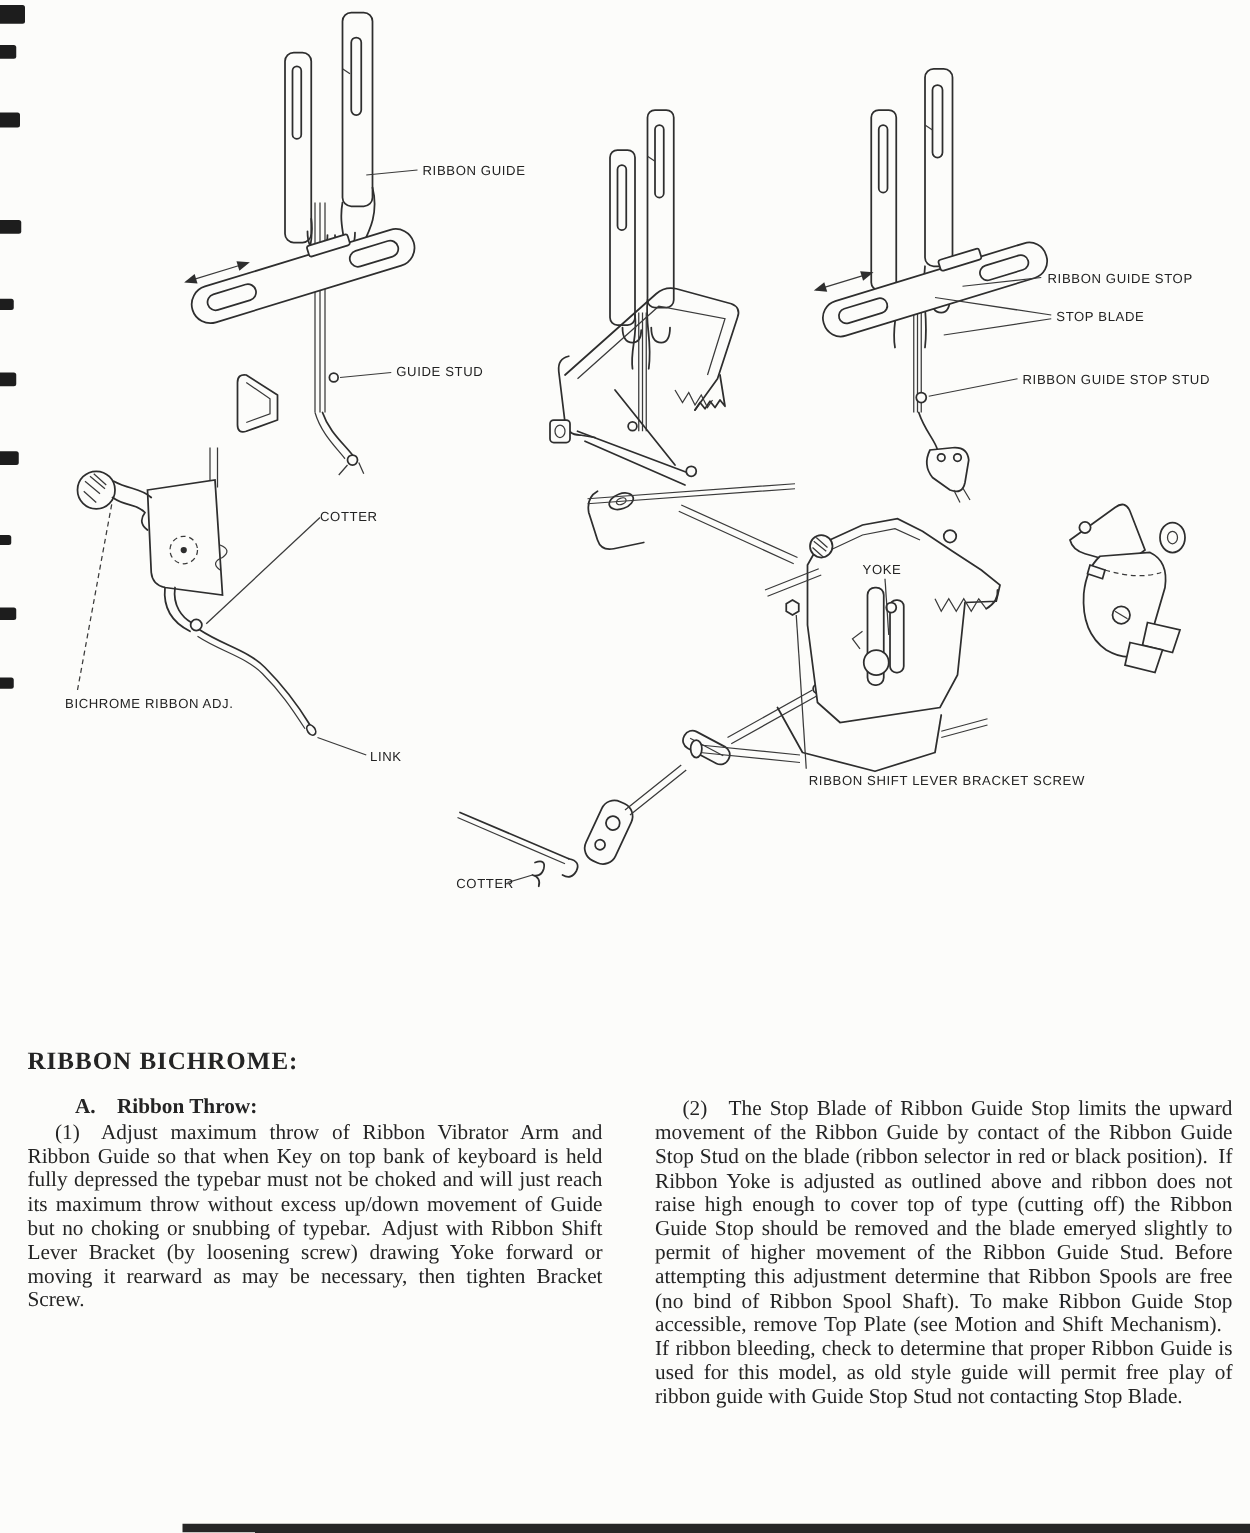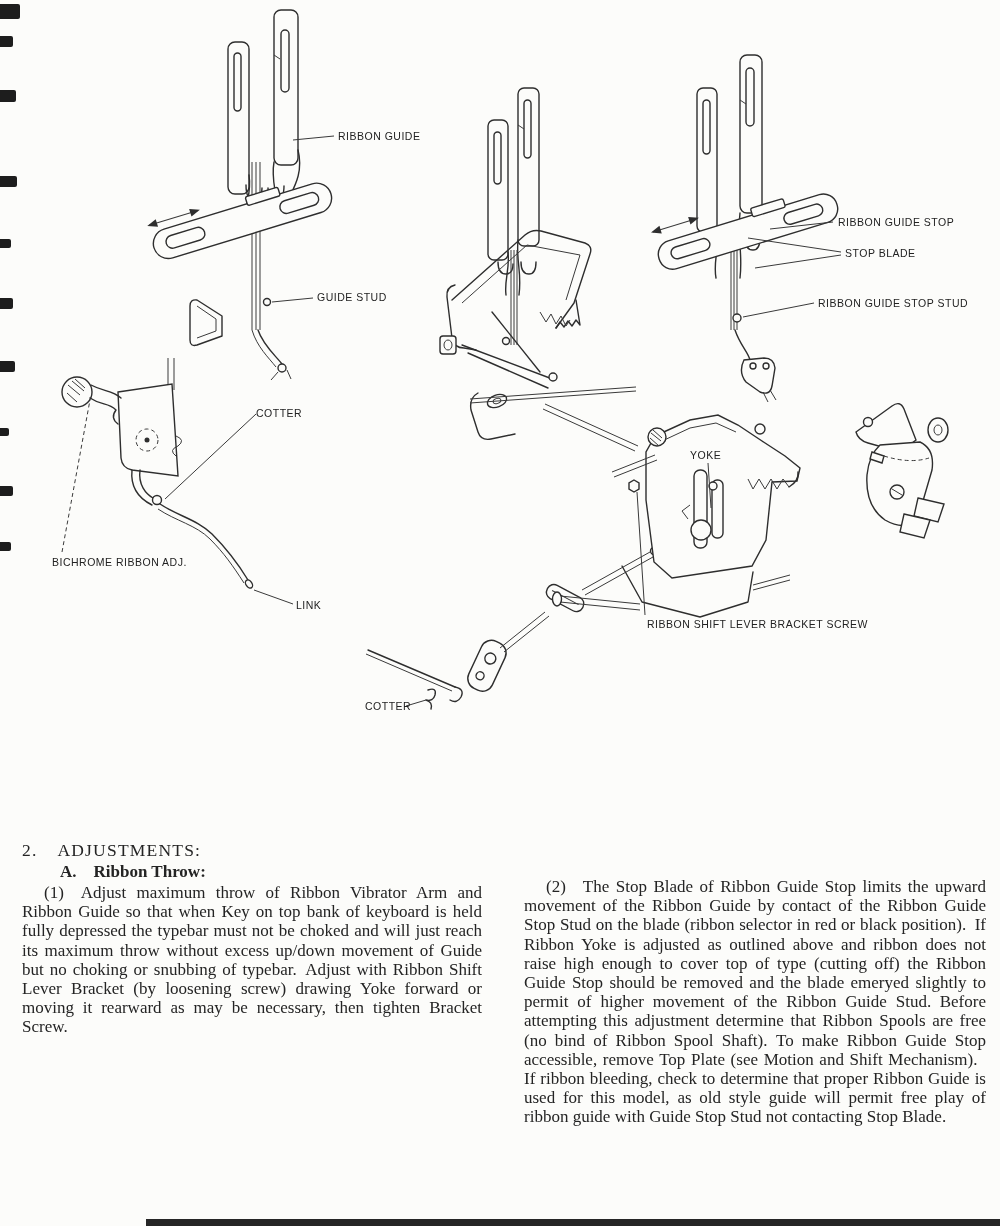--- a/index.html
+++ b/index.html
@@ -253,21 +253,21 @@
     <text x="818" y="307">RIBBON GUIDE STOP STUD</text>
     <text x="690" y="459">YOKE</text>
     <text x="647" y="628">RIBBON SHIFT LEVER BRACKET SCREW</text>
     <text x="365" y="710">COTTER</text>
   </g>
 </svg>
 </div>
 
 <div id="article">
   <div id="col-left" class="col">
-    <p class="num-head">2.  ADJUSTMENTS:</p>
+    <h1 class="headline">RIBBON BICHROME:</h1>
     <p class="sub-head">A.  Ribbon Throw:</p>
     <p class="para indented">(1)  Adjust maximum throw of Ribbon Vibrator Arm and Ribbon Guide so that when Key on top bank of keyboard is held fully depressed the typebar must not be choked and will just reach its maximum throw without excess up/down movement of Guide but no choking or snubbing of typebar. Adjust with Ribbon Shift Lever Bracket (by loosening screw) drawing Yoke forward or moving it rearward as may be necessary, then tighten Bracket Screw.</p>
   </div>
   <div id="col-right" class="col">
     <p class="para indented">(2)  The Stop Blade of Ribbon Guide Stop limits the upward movement of the Ribbon Guide by contact of the Ribbon Guide Stop Stud on the blade (ribbon selector in red or black position). If Ribbon Yoke is adjusted as outlined above and ribbon does not raise high enough to cover top of type (cutting off) the Ribbon Guide Stop should be removed and the blade emeryed slightly to permit of higher movement of the Ribbon Guide Stud. Before attempting this adjustment determine that Ribbon Spools are free (no bind of Ribbon Spool Shaft). To make Ribbon Guide Stop accessible, remove Top Plate (see Motion and Shift Mechanism). If ribbon bleeding, check to determine that proper Ribbon Guide is used for this model, as old style guide will permit free play of ribbon guide with Guide Stop Stud not contacting Stop Blade.</p>
   </div>
 </div>
 
 <div id="bottom-bar"></div>
 

